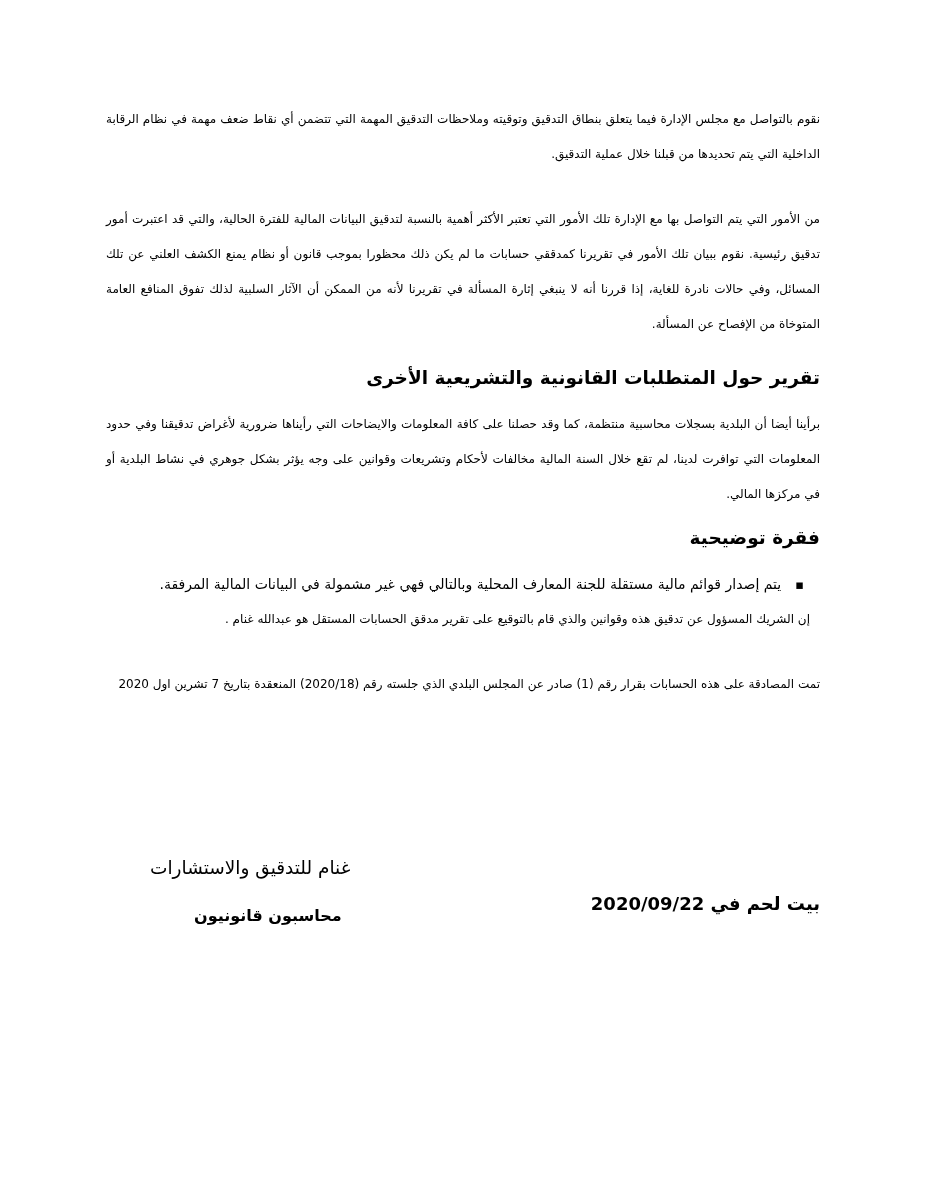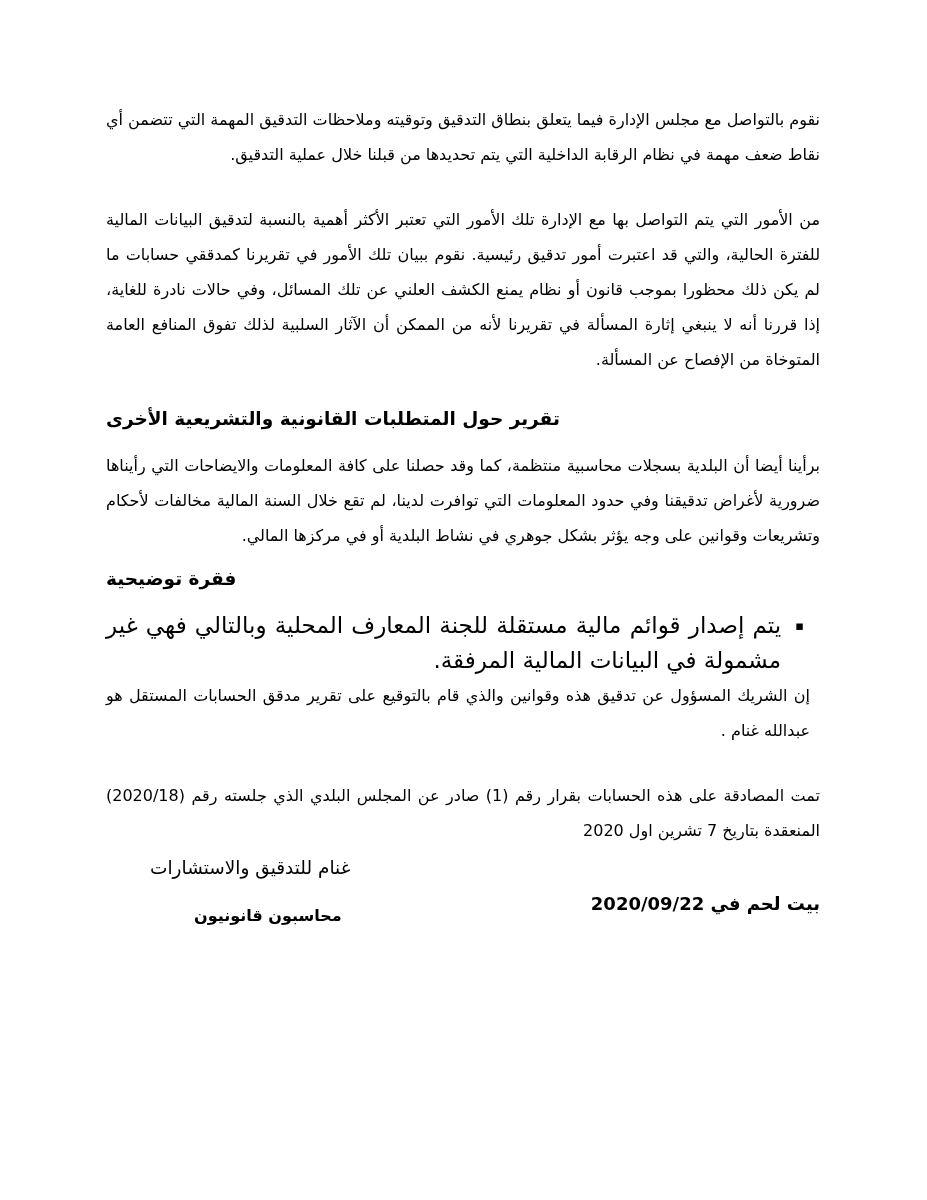--- a/index.html
+++ b/index.html
@@ -18,50 +18,50 @@
     overflow: hidden;
   }
   .content {
     position: absolute;
     top: 102px;
     right: 107px;
     width: 714px;
   }
   .para {
     margin: 0;
-    font-size: 16px;
+    font-size: 12px;
     line-height: 35px;
     text-align: justify;
     text-justify: inter-word;
   }
   .para.sp-after-lg { margin-bottom: 30px; }
   .para.sp-after-sm { margin-bottom: 8px; }
-  .para.sp-after-md { margin-bottom: 24px; }
+  .para.sp-after-md { margin-bottom: 18px; }
   .heading {
     margin: 0 0 12px 0;
     font-size: 18.5px;
     font-weight: bold;
     line-height: 35px;
-    text-align: left;
+    text-align: right;
   }
   .heading.sp-top { margin-top: 2px; }
   .bullet-row {
     display: flex;
     align-items: flex-start;
     padding-right: 16px;
     margin-bottom: 0;
   }
   .bullet-marker {
     flex: 0 0 auto;
     font-size: 13px;
     line-height: 35px;
     margin-left: 14px;
   }
   .bullet-text {
-    font-size: 23px;
+    font-size: 14px;
     line-height: 35px;
     text-align: justify;
   }
   .partner-line {
     padding-right: 10px;
     margin-bottom: 30px !important;
   }
   .sig-firm {
     position: absolute;
     top: 853px;

